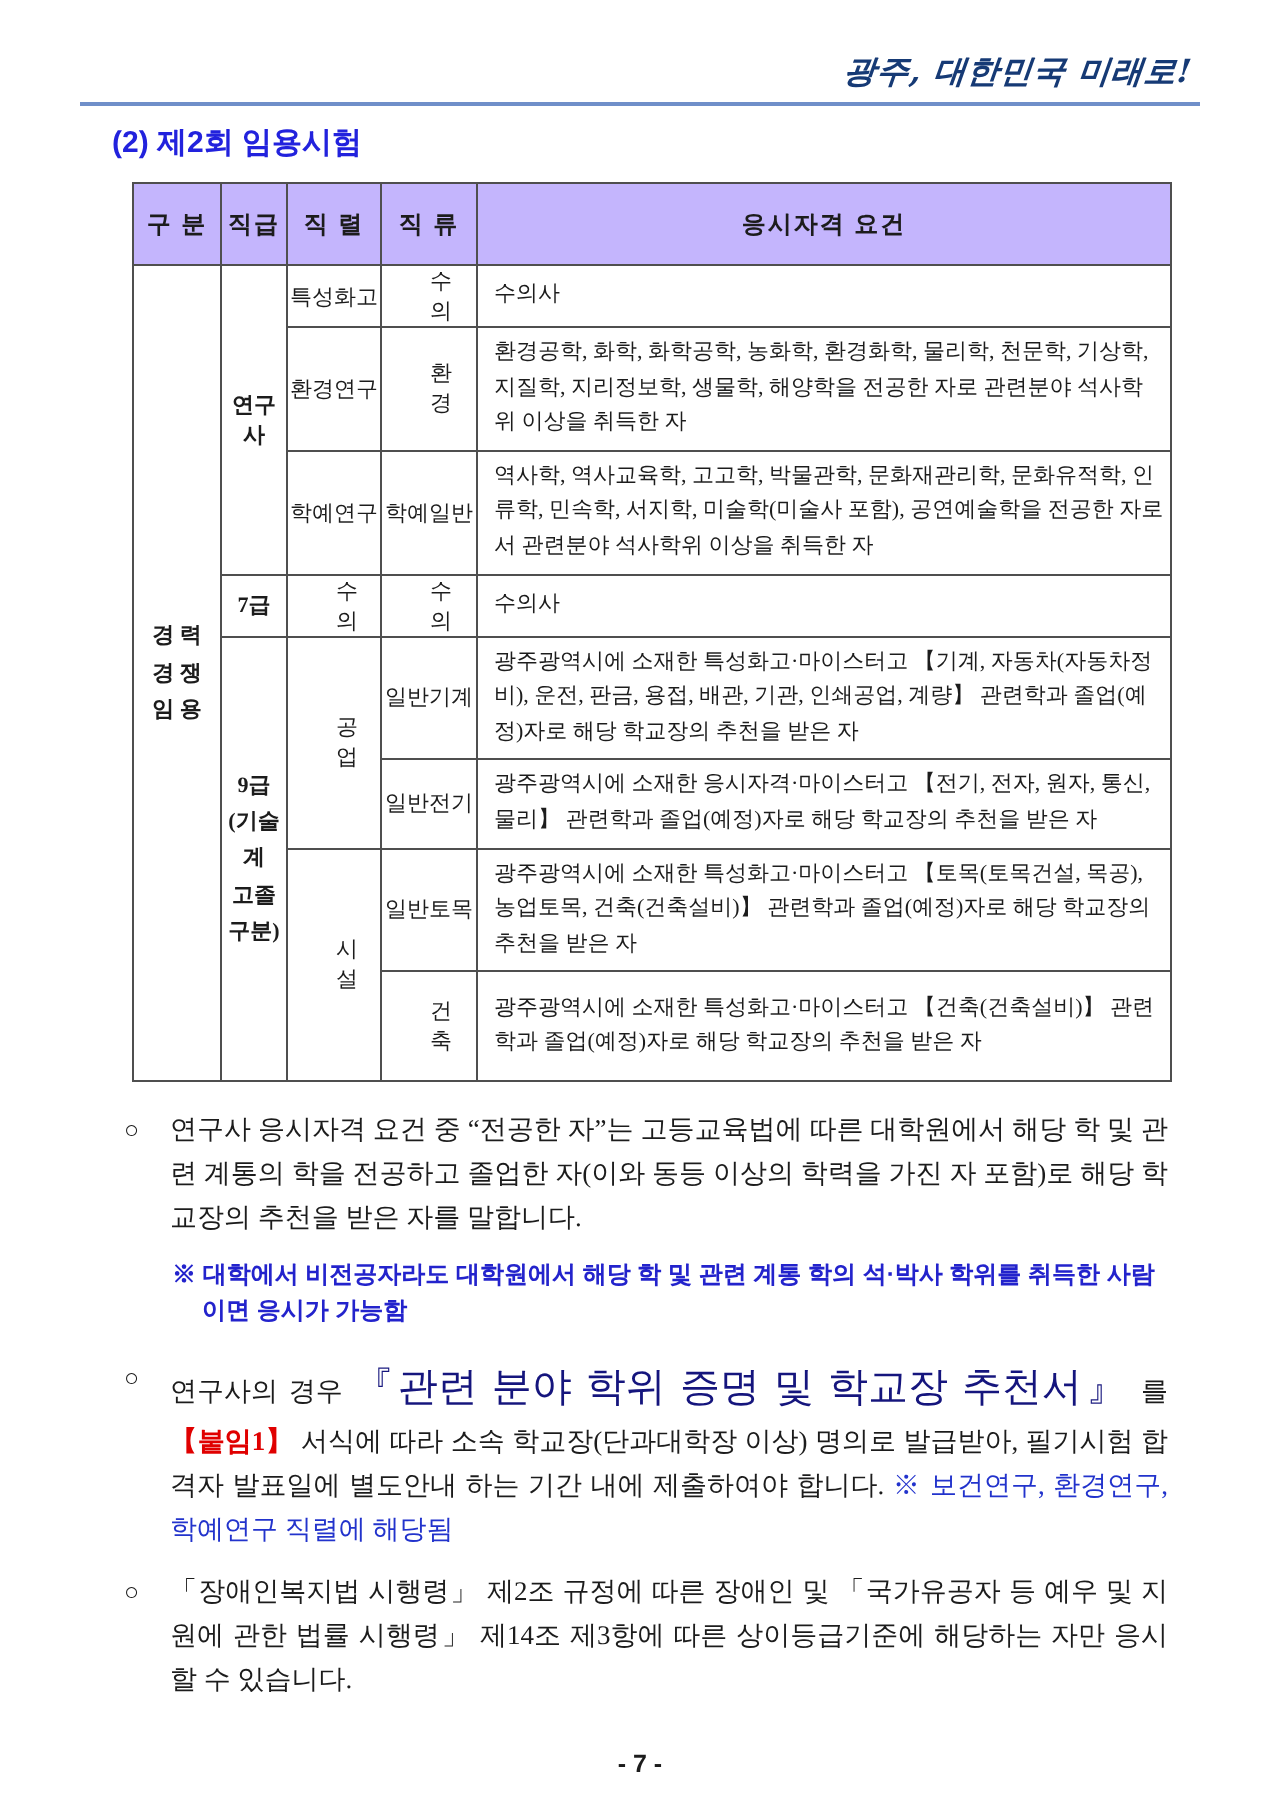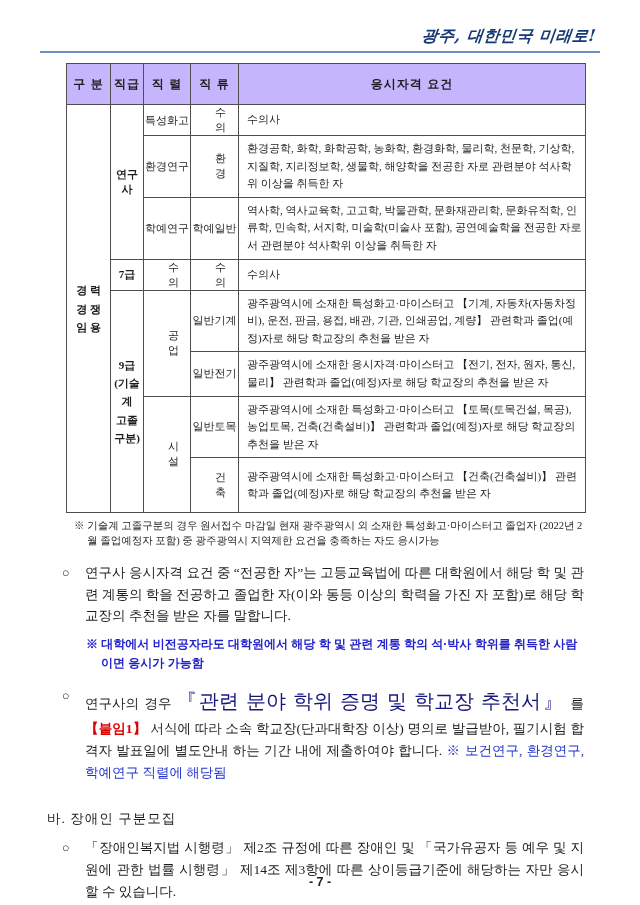--- a/index.html
+++ b/index.html
@@ -48,20 +48,21 @@
                  font-family:"Liberation Sans", sans-serif; font-weight:bold; font-size:12.5px; }
 </style>
 </head>
 <body>
 
 <div class="page">
 
   <div class="slogan">광주, 대한민국 미래로!</div>
   <div class="divider"></div>
 
+  <div class="doc-title">(2) 제2회 임용시험</div>
 
   <table class="recruit">
     <colgroup>
       <col style="width:44px">
         <col style="width:33px">
         <col style="width:47px">
       <col style="width:48px">
         <col style="width:347px">
     </colgroup>
     <thead>
@@ -117,35 +118,33 @@
         <td class="center">일반토목</td>
         <td class="req">광주광역시에 소재한 특성화고·마이스터고 【토목(토목건설, 목공), 농업토목, 건축(건축설비)】 관련학과 졸업(예정)자로 해당 학교장의 추천을 받은 자</td>
       </tr>
       <tr style="height:55px">
         <td class="spread">건 축</td>
         <td class="req">광주광역시에 소재한 특성화고·마이스터고 【건축(건축설비)】 관련학과 졸업(예정)자로 해당 학교장의 추천을 받은 자</td>
       </tr>
     </tbody>
   </table>
 
-  <div class="tbl-footnote">※ 기술계 고졸구분의 경우 원서접수 마감일 현재 광주광역시 외 소재한 특성화고·마이스터고 졸업자 (2022년 2월 졸업예정자 포함) 중 광주광역시 지역제한 요건을 충족하는 자도 응시가능</div>
 
   <div class="bullet-para">
     <span class="bullet">○</span>
     <div class="ptext">연구사 응시자격 요건 중 “전공한 자”는 고등교육법에 따른 대학원에서 해당 학 및 관련 계통의 학을 전공하고 졸업한 자(이와 동등 이상의 학력을 가진 자 포함)로 해당 학교장의 추천을 받은 자를 말합니다.</div>
   </div>
 
   <div class="blue-note">※ 대학에서 비전공자라도 대학원에서 해당 학 및 관련 계통 학의 석·박사 학위를 취득한 사람이면 응시가 가능함</div>
 
   <div class="bullet-para">
     <span class="bullet">○</span>
     <div class="ptext"><span>연구사의 경우 </span><span class="doc-ref">『관련 분야 학위 증명 및 학교장 추천서』</span><span> 를 </span><span class="attachment">【붙임1】</span><span> 서식에 따라 소속 학교장(단과대학장 이상) 명의로 발급받아, 필기시험 합격자 발표일에 별도안내 하는 기간 내에 제출하여야 합니다.   </span><span class="scope-note">※ 보건연구, 환경연구, 학예연구 직렬에 해당됨</span></div>
   </div>
 
-  <div class="section-heading">바. 장애인 구분모집</div>
 
   <div class="bullet-para" style="margin-top:9px">
     <span class="bullet">○</span>
     <div class="ptext">「장애인복지법 시행령」 제2조 규정에 따른 장애인 및 「국가유공자 등 예우 및 지원에 관한 법률 시행령」 제14조 제3항에 따른 상이등급기준에 해당하는 자만 응시할 수 있습니다.</div>
   </div>
 
   <div class="page-number">- 7 -</div>
 
 </div>
 

